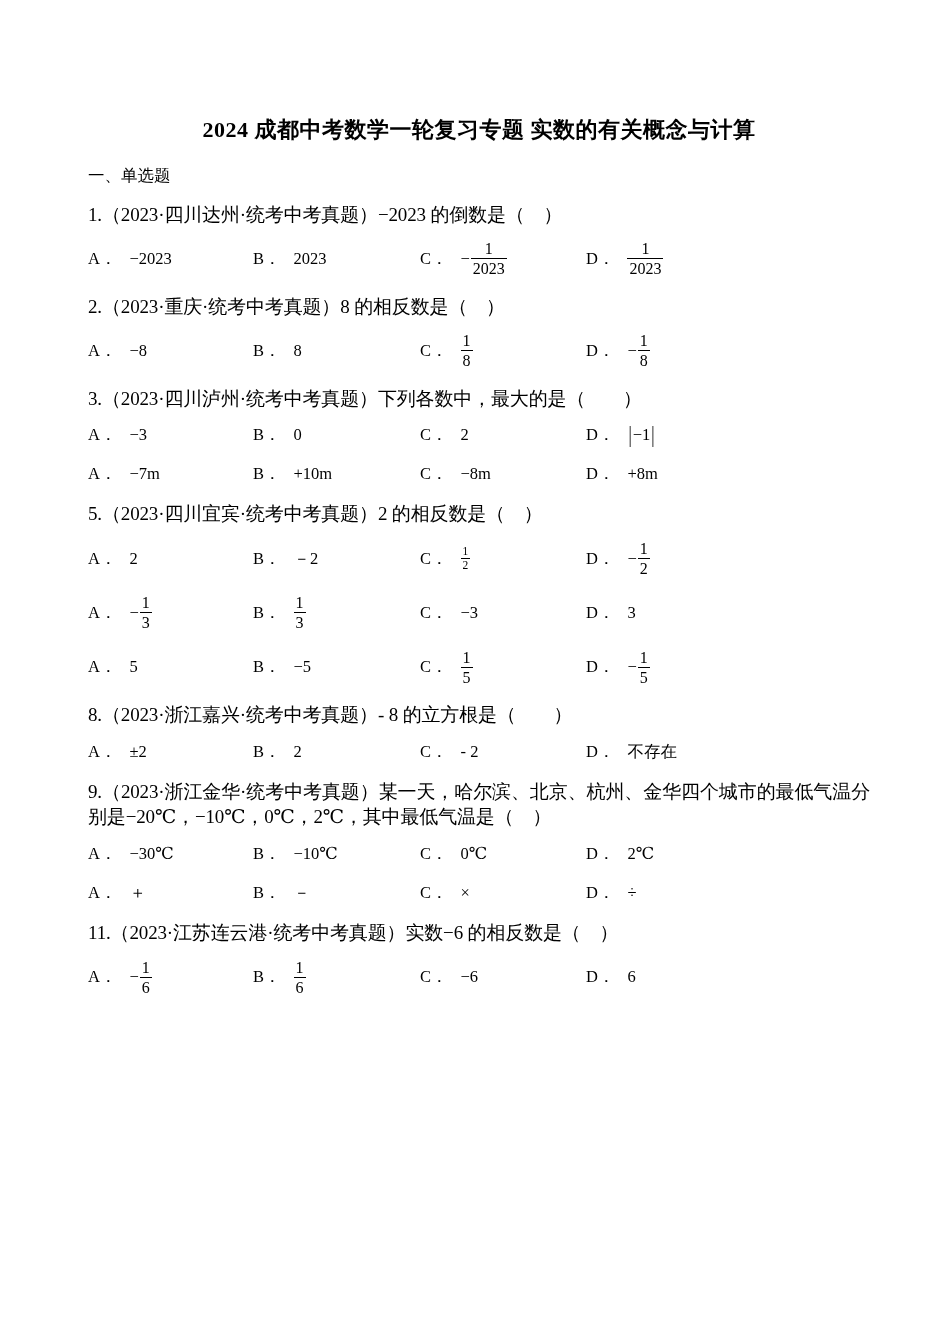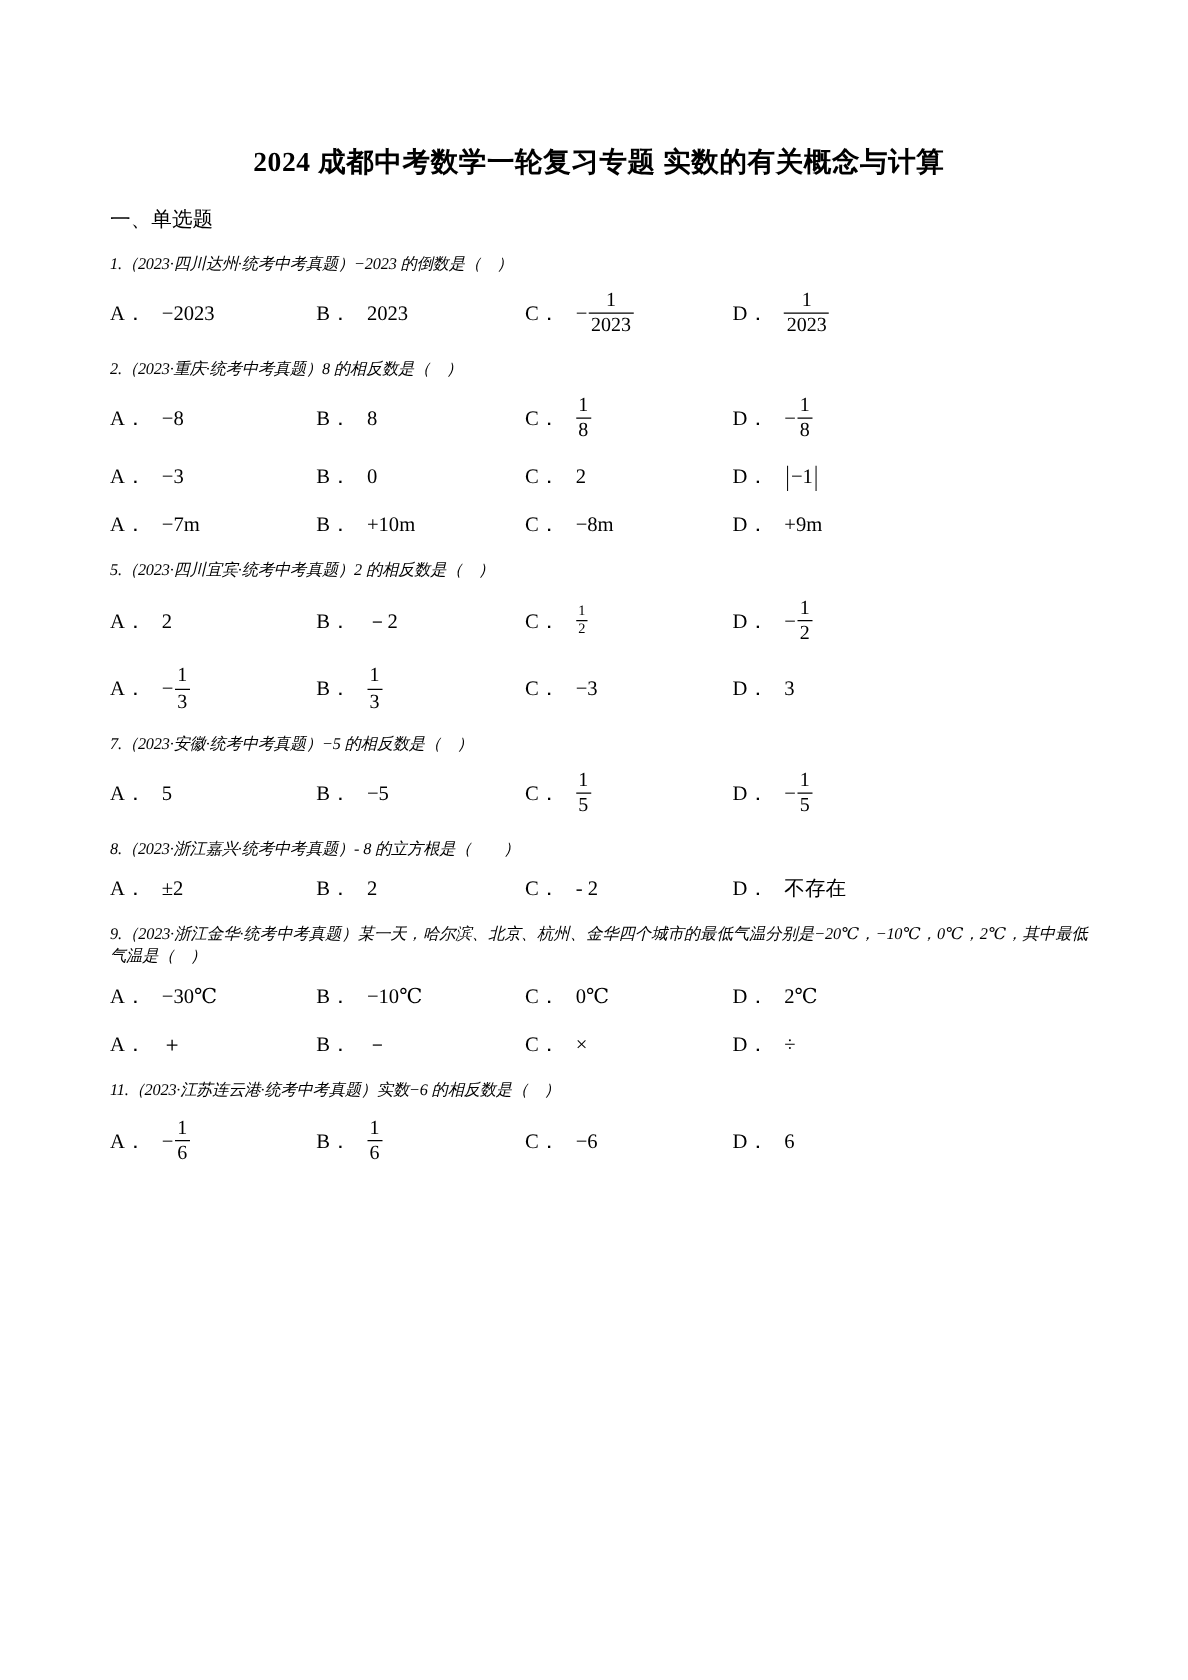--- a/index.html
+++ b/index.html
@@ -27,26 +27,25 @@
     margin:0 0 20px 0;
     letter-spacing:0.5px;
     line-height:1.3;
   }
   .section-heading{
     font-size:16.5px;
     font-weight:normal;
     margin:0 0 2px 0;
   }
   .q-stem{
-    font-size:13px;
+    font-size:19px;
     line-height:1.35;
     margin:15px 0 12px 0;
     text-align:justify;
     letter-spacing:-0.15px;
-    font-style:italic;
   }
   .q-options{
     display:grid;
     grid-template-columns:165px 167px 166px auto;
     align-items:center;
     font-size:16.5px;
     margin:12px 0 15px 0;
     min-height:24px;
   }
   .opt{display:flex;align-items:center;}
@@ -134,20 +133,21 @@
                 <span class="frac">
                   <span class="num">1</span>
                   <span class="den">8</span>
                 </span>
               </span>
             </div>
           </div>
   </div>
 
   <div class="question">
+    <p class="q-stem">3.（2023·四川泸州·统考中考真题）下列各数中，最大的是（　　）</p>
     <div class="q-options">
             <div class="opt">
               <span class="opt-label">A．</span>
               <span class="opt-val">−3</span>
             </div>
             <div class="opt">
               <span class="opt-label">B．</span>
               <span class="opt-val">0</span>
             </div>
             <div class="opt">
@@ -174,21 +174,21 @@
             <div class="opt">
               <span class="opt-label">B．</span>
               <span class="opt-val">+10m</span>
             </div>
             <div class="opt">
               <span class="opt-label">C．</span>
               <span class="opt-val">−8m</span>
             </div>
             <div class="opt">
               <span class="opt-label">D．</span>
-              <span class="opt-val">+9m</span>
+              <span class="opt-val">+8m</span>
             </div>
           </div>
   </div>
 
   <div class="question">
     <p class="q-stem">5.（2023·四川宜宾·统考中考真题）2 的相反数是（　）</p>
     <div class="q-options">
             <div class="opt">
               <span class="opt-label">A．</span>
               <span class="opt-val">2</span>
@@ -245,21 +245,20 @@
               <span class="opt-val">−3</span>
             </div>
             <div class="opt">
               <span class="opt-label">D．</span>
               <span class="opt-val">3</span>
             </div>
           </div>
   </div>
 
   <div class="question">
-    <p class="q-stem">7.（2023·安徽·统考中考真题）−5 的相反数是（　）</p>
     <div class="q-options">
             <div class="opt">
               <span class="opt-label">A．</span>
               <span class="opt-val">5</span>
             </div>
             <div class="opt">
               <span class="opt-label">B．</span>
               <span class="opt-val">−5</span>
             </div>
             <div class="opt">

